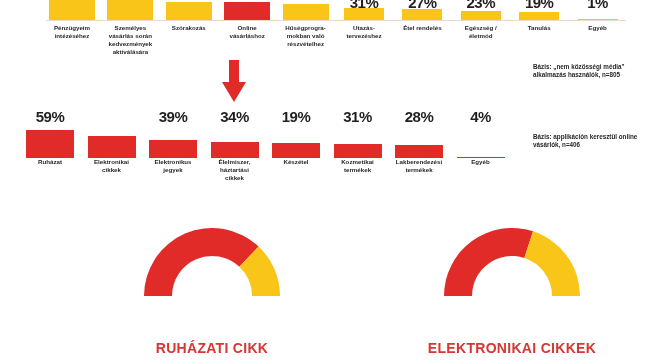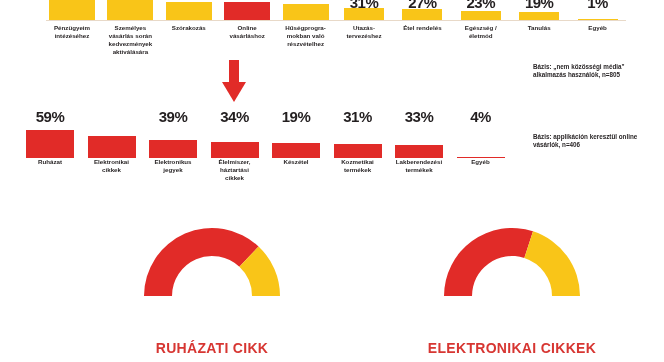--- a/index.html
+++ b/index.html
@@ -161,21 +161,21 @@
           <div class="bar-pct">19%</div>
           <div class="bar red" style="height: 15.5px; width: 48px;"></div>
           <div class="bar-label">Készétel</div>
         </div>
         <div class="bar-slot" style="left: 329.5px; width: 56px;">
           <div class="bar-pct">31%</div>
           <div class="bar red" style="height: 14.5px; width: 48px;"></div>
           <div class="bar-label">Kozmetikai<br>termékek</div>
         </div>
         <div class="bar-slot" style="left: 391px; width: 56px;">
-          <div class="bar-pct">33%</div>
+          <div class="bar-pct">28%</div>
           <div class="bar red" style="height: 13px; width: 48px;"></div>
           <div class="bar-label">Lakberendezési<br>termékek</div>
         </div>
         <div class="bar-slot" style="left: 452.5px; width: 56px;">
           <div class="bar-pct">4%</div>
           <div class="bar red" style="height: 1.5px; width: 48px;"></div>
           <div class="bar-label">Egyéb</div>
         </div>
       </div>
   </div>

